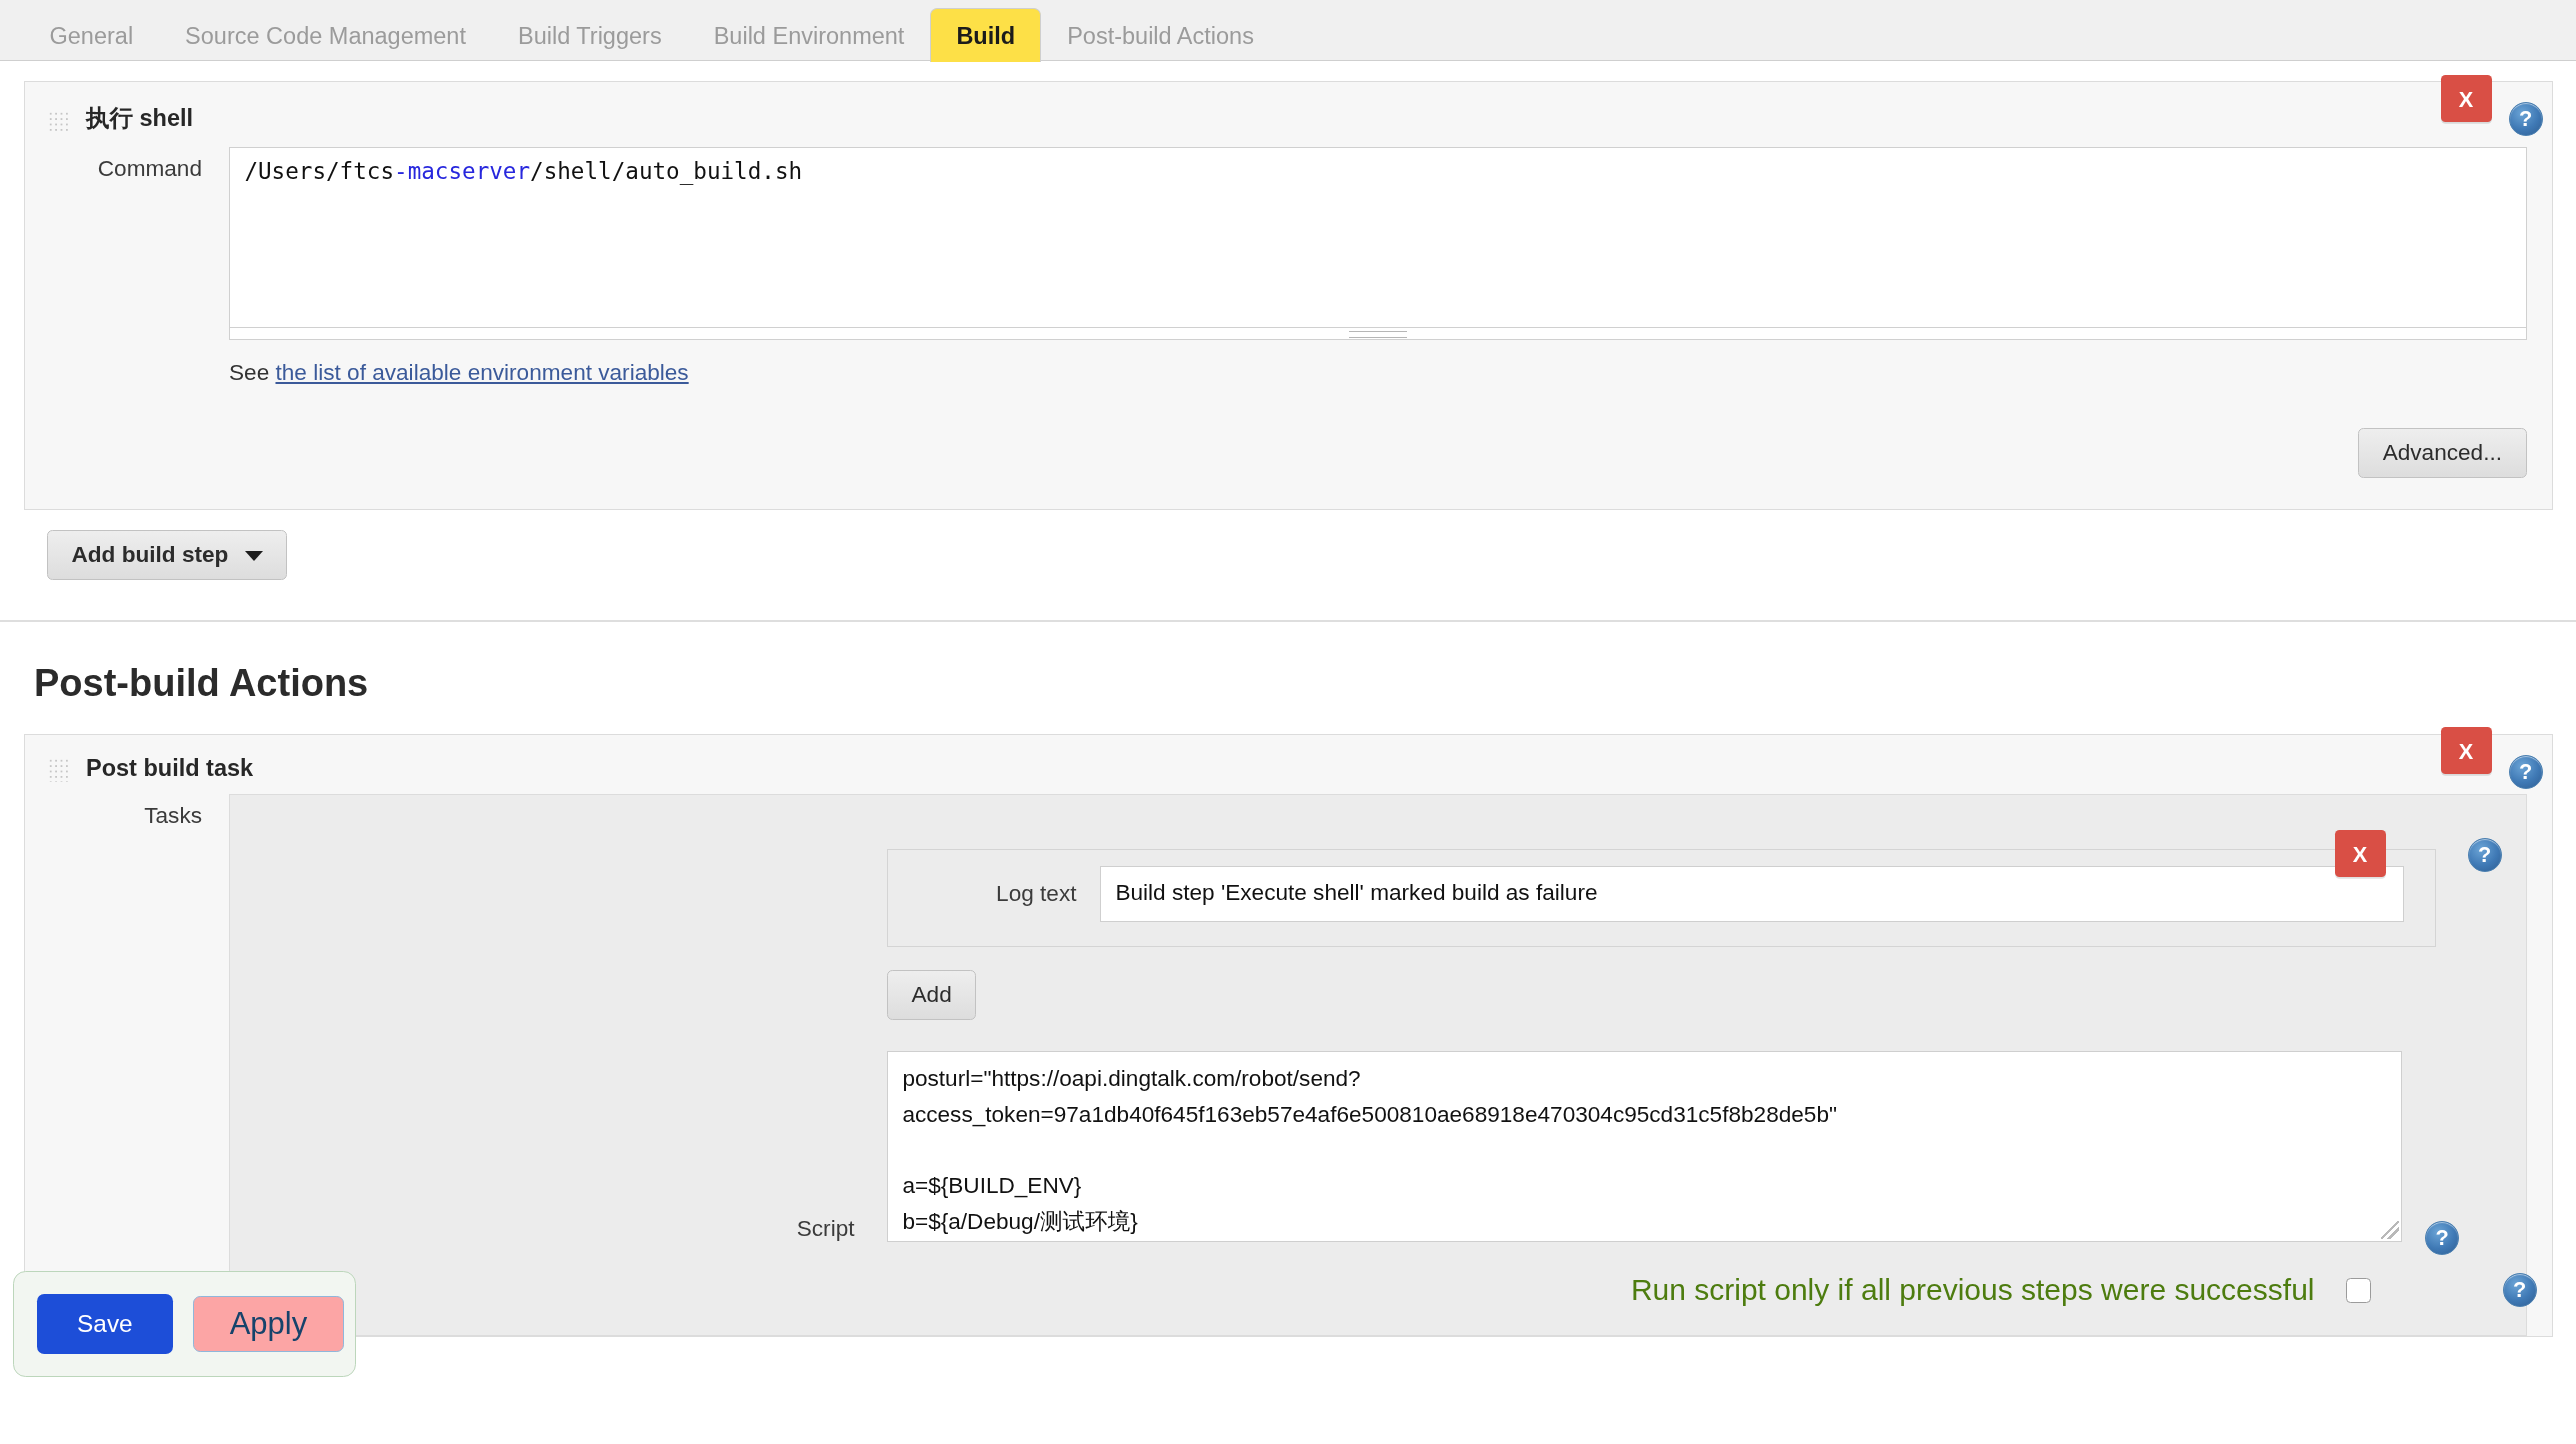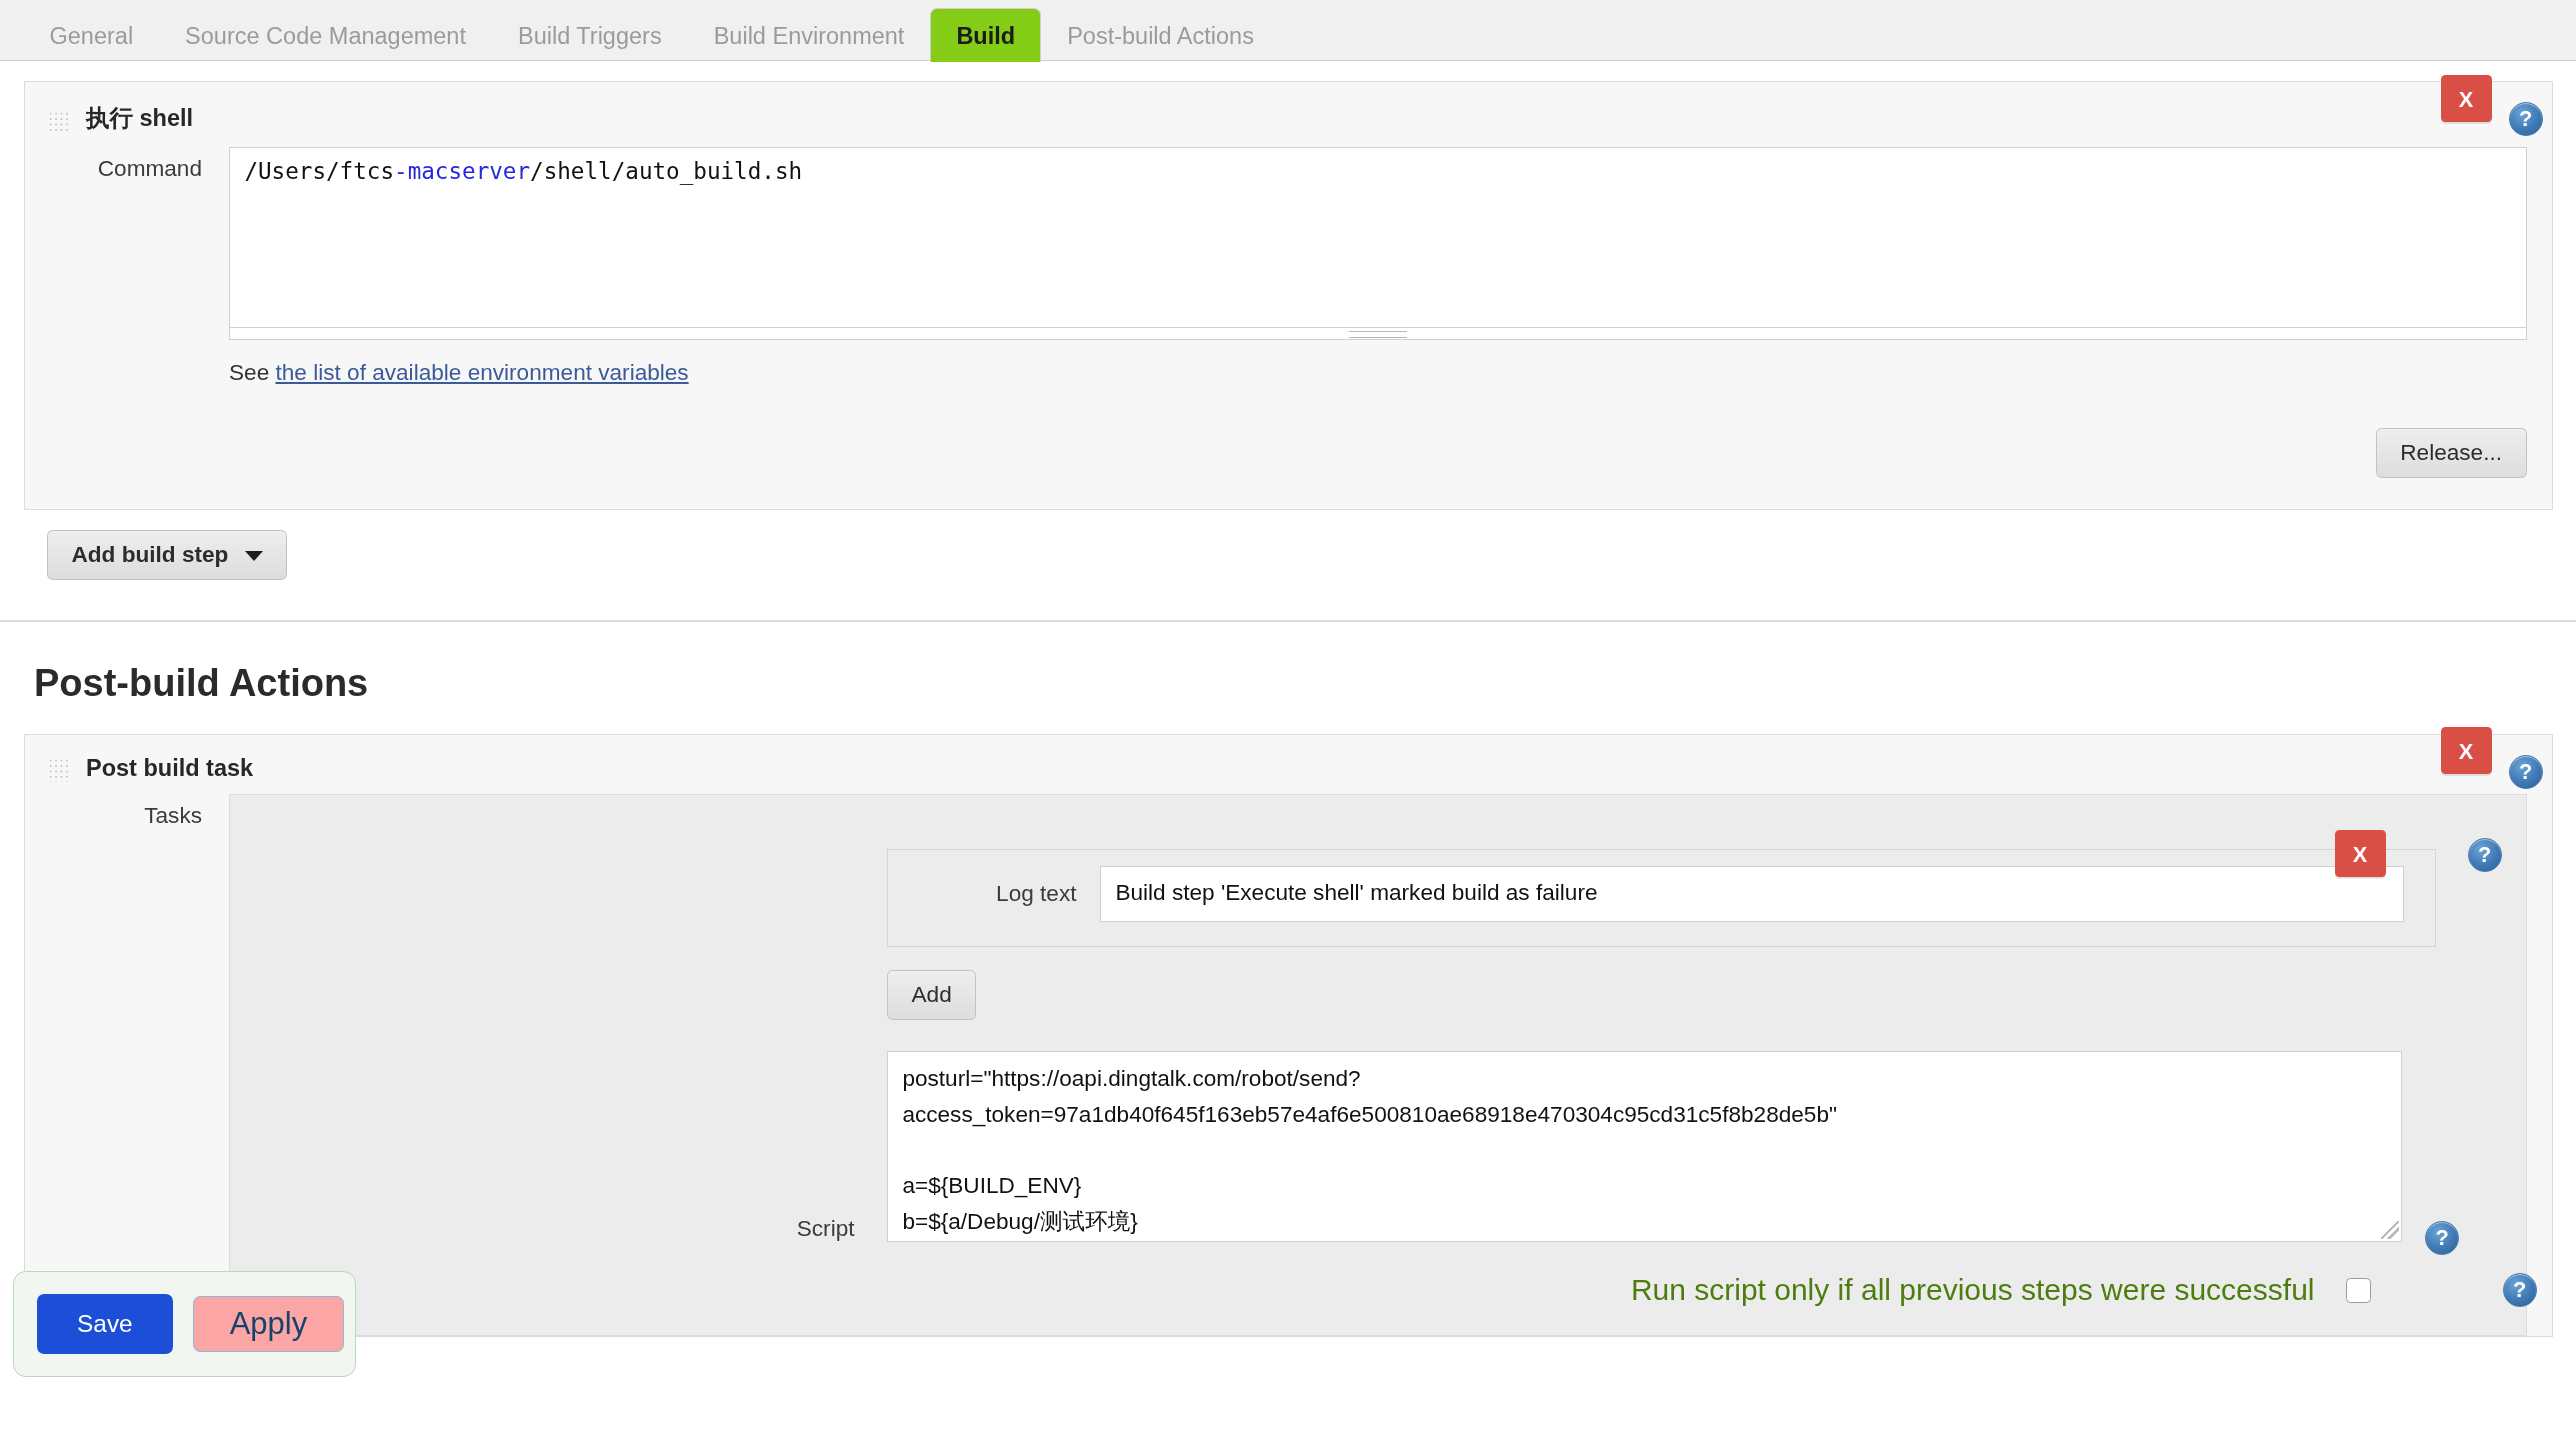--- a/index.html
+++ b/index.html
@@ -29,21 +29,21 @@
     color: #9b9b9b;
     white-space: nowrap;
     border: 1.8px solid transparent;
     border-bottom: none;
     position: relative;
     top: 1.8px;
   }
   .tab.active {
     color: #1b1b1b;
     font-weight: bold;
-    background: #84cc16;
+    background: #fde047;
     border-color: #cfcfcf;
     border-top-left-radius: 7.2px;
     border-top-right-radius: 7.2px;
   }
 
   
   .page { position: relative; }
 
   .section-wrap {
     padding: 0 23.5px;
@@ -412,21 +412,21 @@
       <div class="row">
         <div class="row-label">Command</div>
         <div class="row-field">
           <div class="cmd-area"><span>/Users/ftcs</span><span class="hl">-macserver</span><span>/shell/auto_build.sh</span></div>
           <div class="resize-grip"></div>
           <div class="seeline"><span>See </span><a href="#">the list of available environment variables</a></div>
         </div>
       </div>
 
       <div class="adv-wrap">
-        <button class="btn plain">Release...</button>
+        <button class="btn plain">Advanced...</button>
       </div>
     </div>
 
     <div class="addstep-wrap">
       <button class="btn"><span>Add build step</span><span class="caret"></span></button>
     </div>
   </div>
 
   <div class="hr"></div>
 

